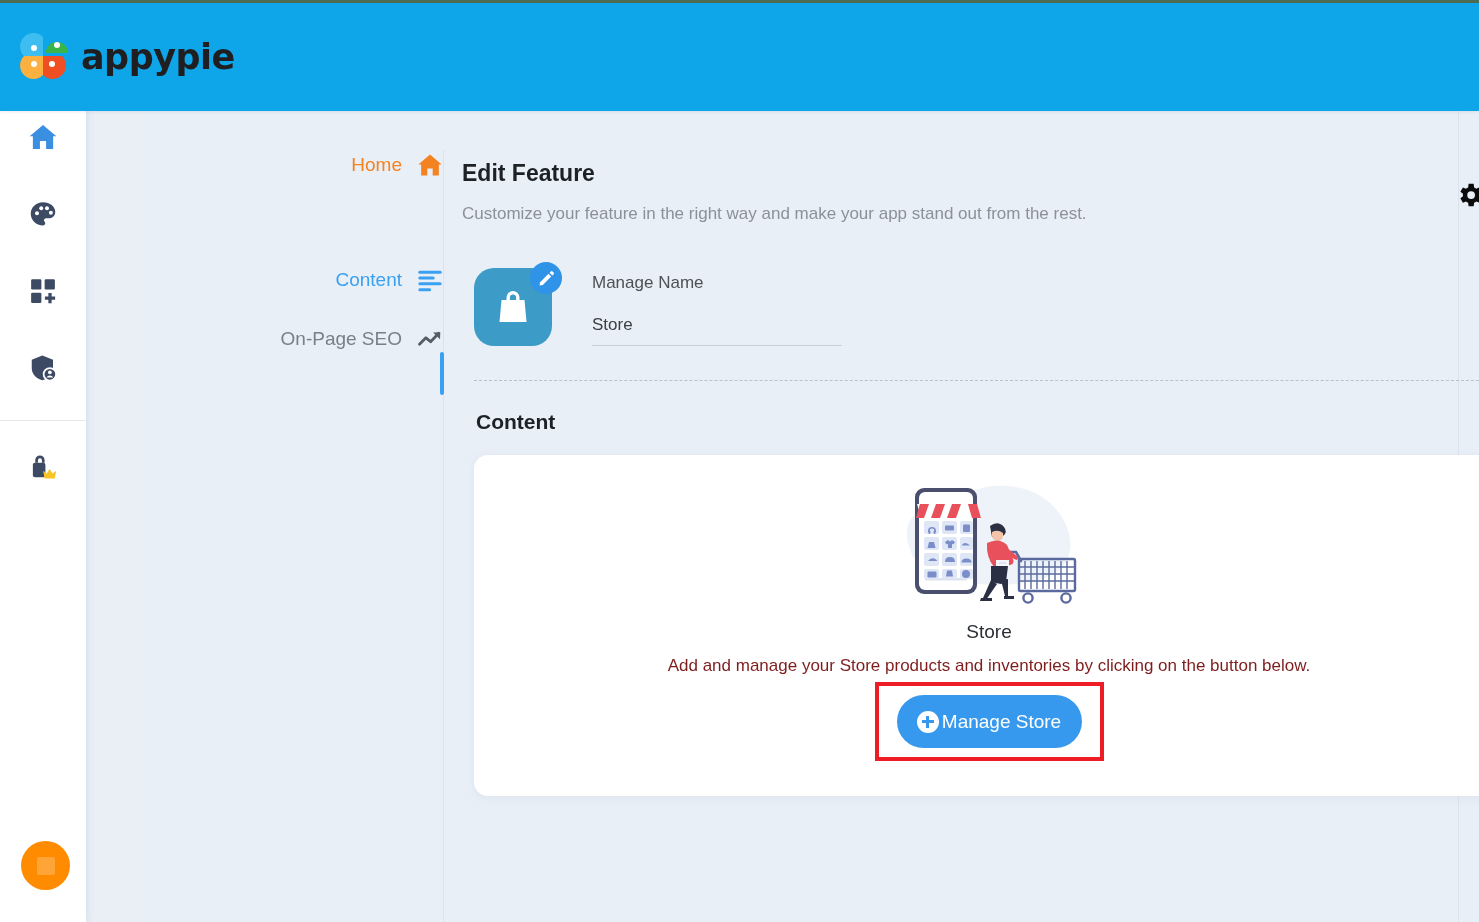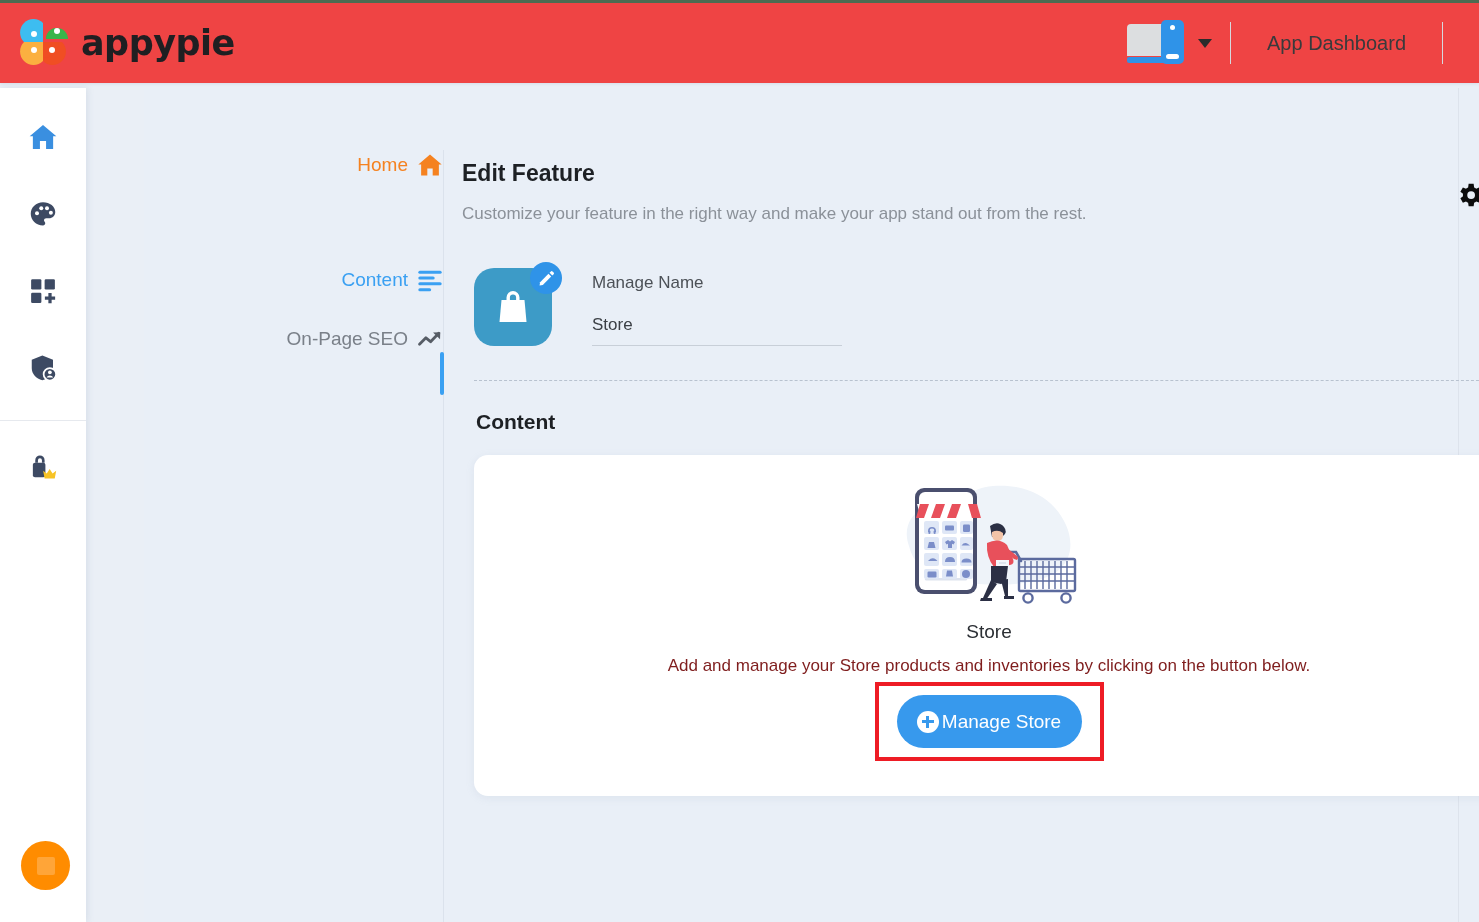--- a/index.html
+++ b/index.html
@@ -15,22 +15,22 @@
   .top-accent {
     position: absolute; top: 0; left: 0;
     width: 1479px; height: 3px;
     background: #4c6b51;
     z-index: 60;
   }
 
   
   .header {
     position: absolute; top: 3px; left: 0;
-    width: 1479px; height: 80px;
-    background: #ef4444;
+    width: 1479px; height: 108px;
+    background: #0ea5e9;
     z-index: 50;
     display: flex; align-items: center;
     box-shadow: 0 1px 3px rgba(120,140,170,.18);
   }
   .brand { display: flex; align-items: center; margin-left: 18px; }
   .brand-logo { width: 54px; height: 52px; position: relative; }
   .brand-word {
     font-size: 35px; font-weight: bold; color: #1f1f22;
     letter-spacing: -.5px; margin-left: 9px;
     font-family: "DejaVu Sans", sans-serif;
@@ -119,21 +119,21 @@
     background: #dde3ec;
   }
 
   
   .navcol {
     position: absolute; left: 100px; top: 62px;
     width: 200px;
   }
   .nav-item {
     display: flex; align-items: center; justify-content: flex-end;
-    gap: 8px; height: 30px; margin-bottom: 29px; cursor: pointer;
+    gap: 14px; height: 30px; margin-bottom: 29px; cursor: pointer;
     position: relative;
   }
   .nav-item .lbl { font-size: 19px; color: #7a8089; white-space: nowrap; }
   .nav-item.home .lbl { color: #f58220; }
   .nav-item.active .lbl { color: #3aa0f2; }
   .nav-icon { width: 28px; height: 28px; position: relative; flex: none; }
   .nav-gap { height: 56px; }
   .nav-divider {
     position: absolute; left: 299px; top: 62px;
     width: 1px; height: 772px; background: #dbe2ec;
@@ -249,34 +249,20 @@
         <path d="M28 22 L39 22 L39 11 A11 11 0 0 0 28 22 Z" fill="#39b54a"></path>
         <circle cx="39" cy="14" r="3" fill="#ffffff"></circle>
         <circle cx="16" cy="17" r="3" fill="#ffffff"></circle>
         <circle cx="16" cy="33" r="3" fill="#ffffff"></circle>
         <circle cx="34" cy="33" r="3" fill="#ffffff"></circle>
       </svg>
     </div>
     <div class="brand-word">appypie</div>
   </div>
 
-  <div class="header-right">
-    <div class="device-switcher">
-      <div class="device-icon">
-        <div class="dev-tablet"></div>
-        <div class="dev-base"></div>
-        <div class="dev-phone"></div>
-      </div>
-      <div class="caret"></div>
-    </div>
-    <div class="hdr-divider"></div>
-    <div class="app-dashboard">App Dashboard</div>
-    <div class="hdr-divider"></div>
-    <div style="width:36px"></div>
-  </div>
 </div>
 
 <div class="rail">
   <div class="rail-group-top">
     <div class="rail-item">
       <svg width="32" height="32" viewBox="0 0 24 24">
         <path d="M12 3 L22 11.5 L19.6 11.5 L19.6 21 L14.3 21 L14.3 15 L9.7 15 L9.7 21 L4.4 21 L4.4 11.5 L2 11.5 Z" fill="#3a8fe0"></path>
       </svg>
     </div>
     <div class="rail-item">

